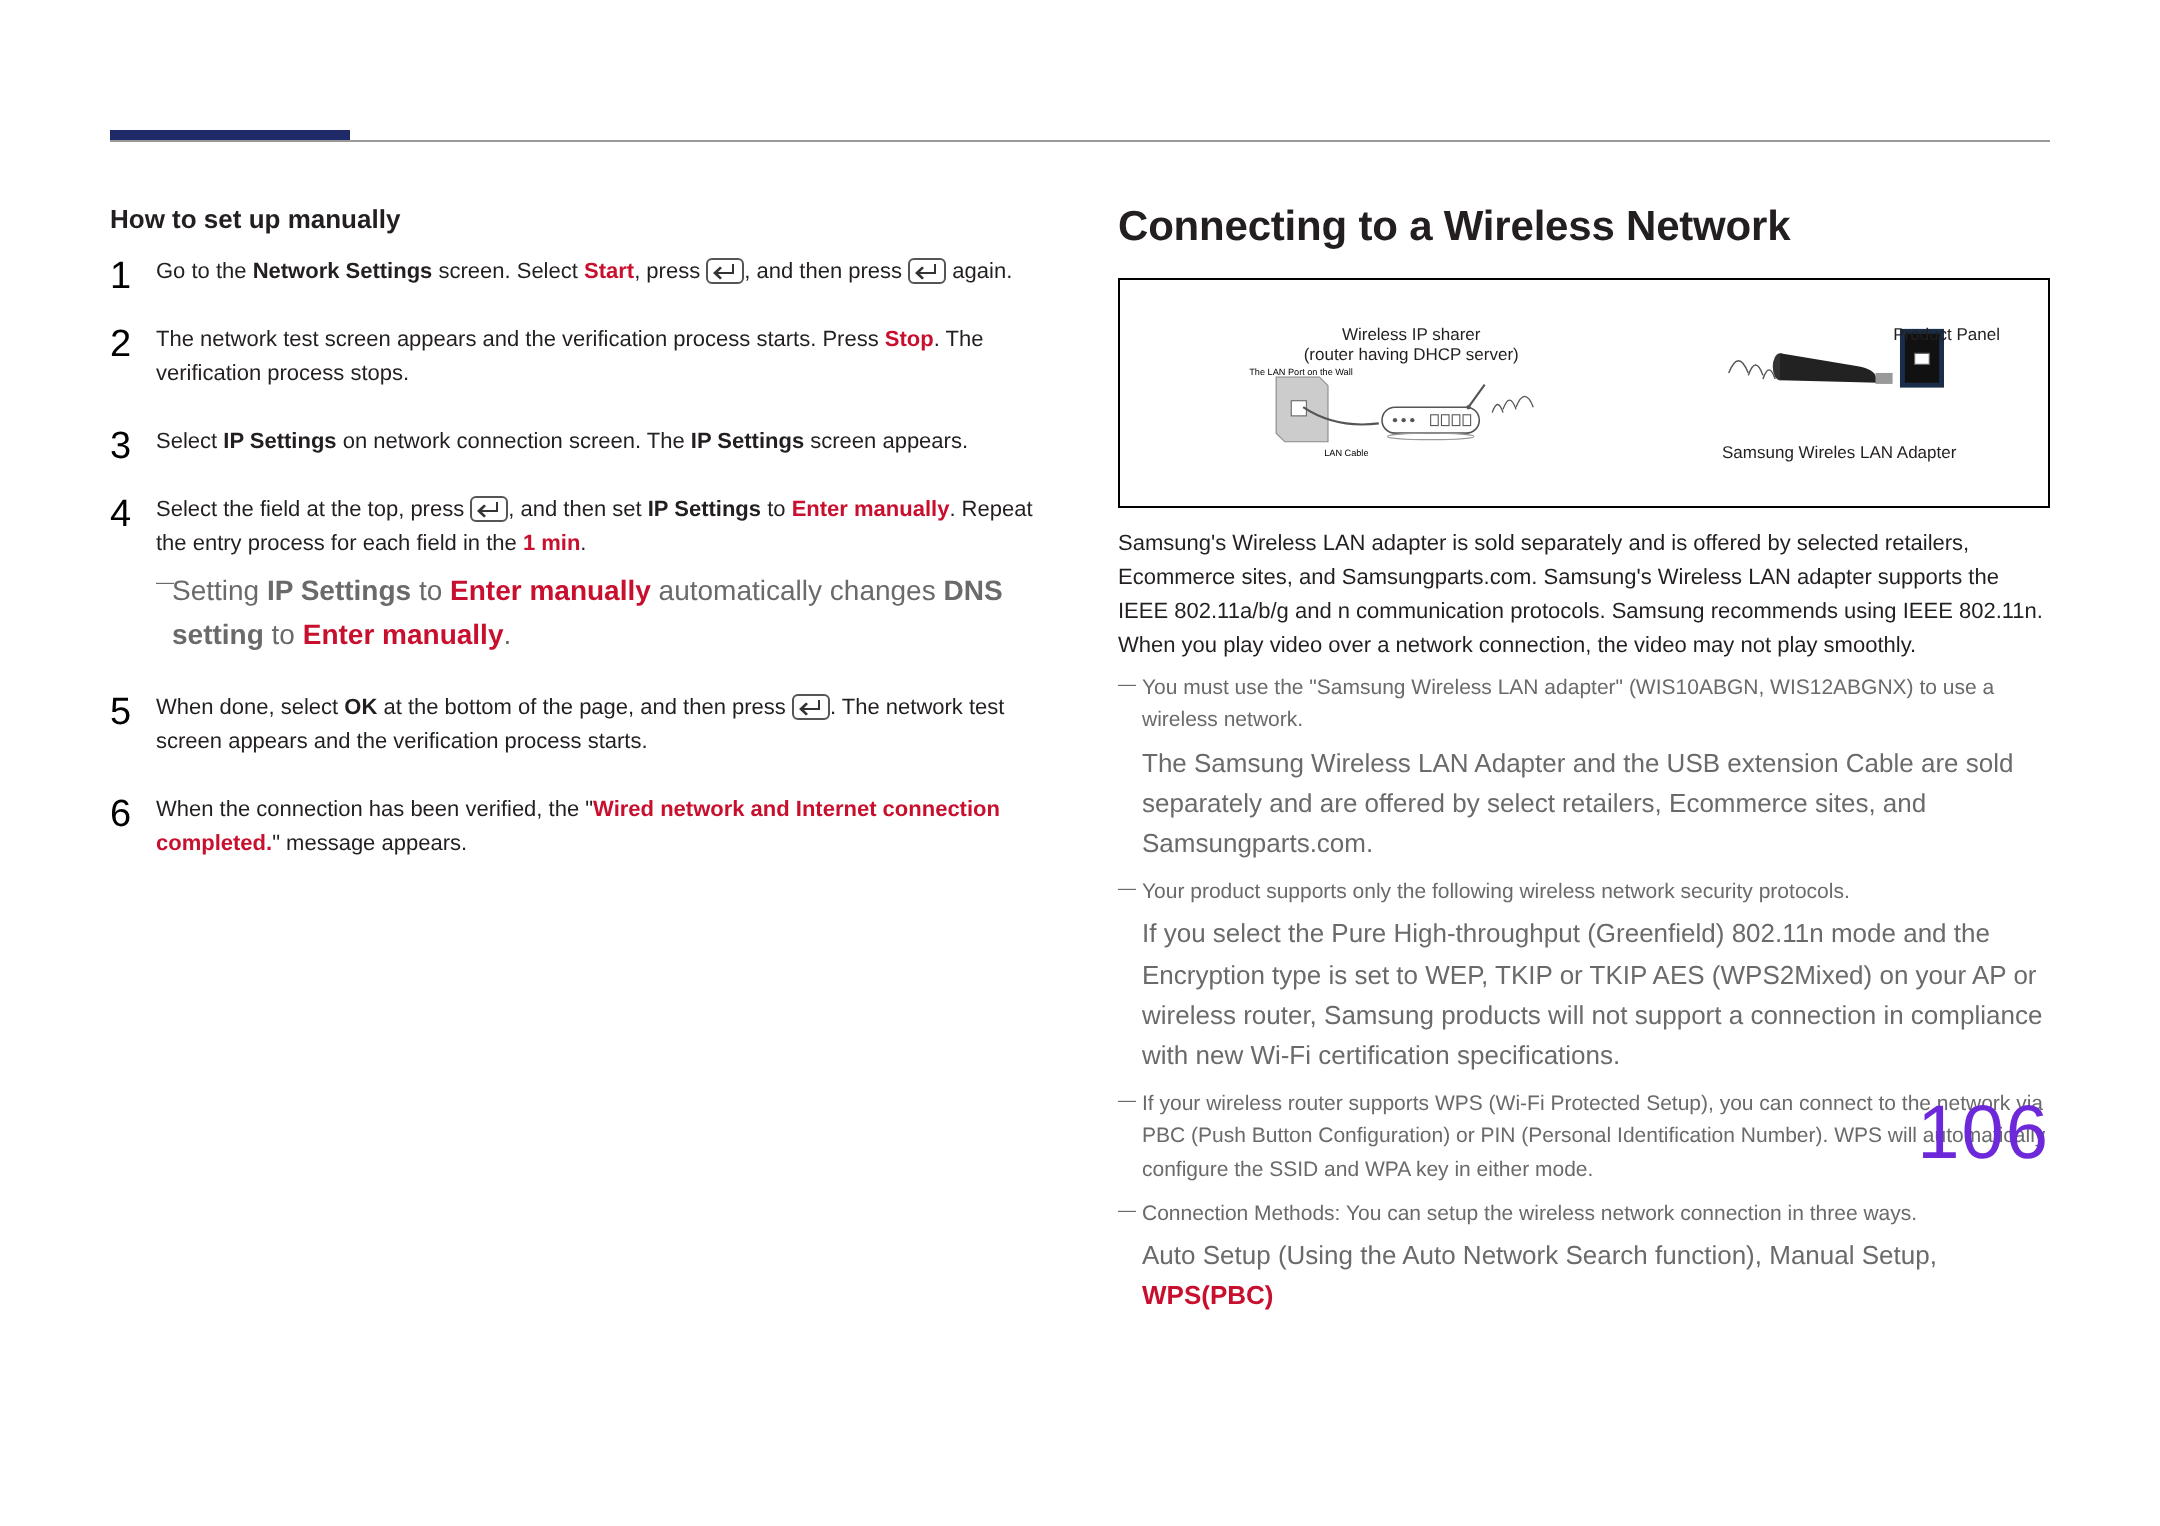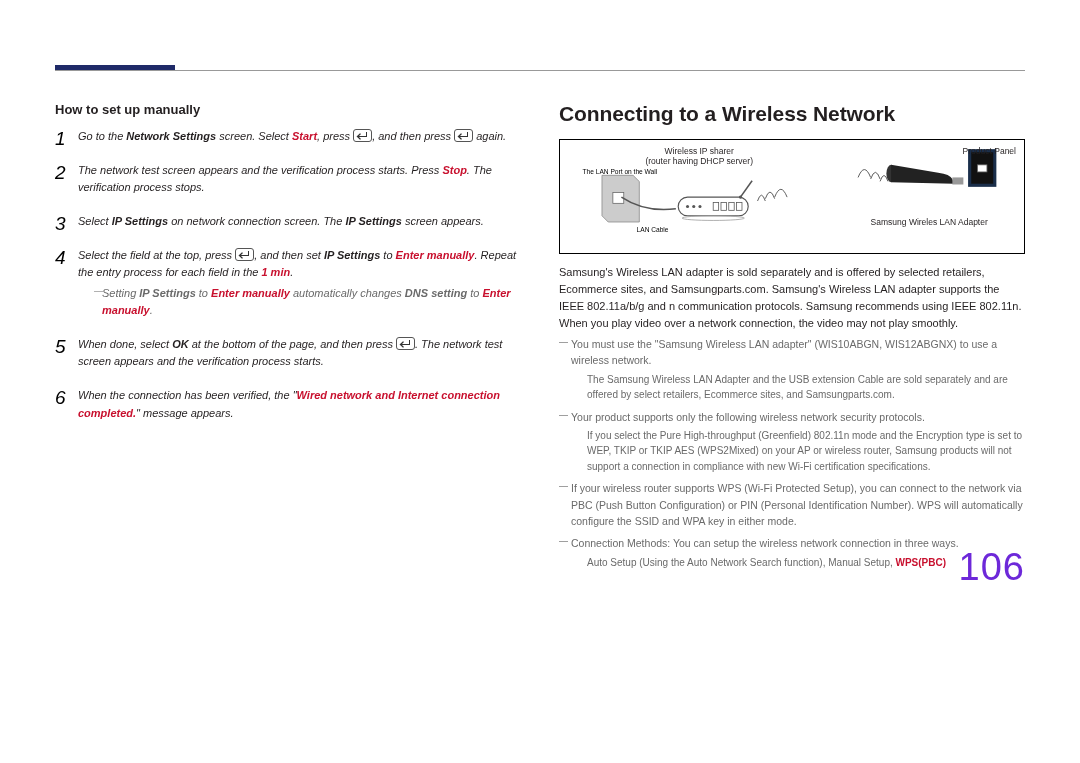--- a/index.html
+++ b/index.html
@@ -63,36 +63,35 @@
     padding: 0;
     counter-reset: step;
   }
   ol.steps > li {
     counter-increment: step;
     position: relative;
     padding-left: 23px;
     font-size: 11px;
     line-height: 1.55;
     margin-bottom: 17px;
-    font-style: italic;
   }
   ol.steps > li::before {
     content: counter(step);
     position: absolute;
     left: 0;
     top: -4px;
     font-size: 19px;
     font-weight: 400;
     color: #000;
     font-family: Arial, Helvetica, sans-serif;
   }
   .note-inset {
-    font-size: 11px;
-    color: #6a6a6a;
-    margin: 4px 0 3px 16px;
+    font-size: 14px;
+    color: #6a6a6a;
+    margin: 4px 0 3px 0;
     padding-left: 8px;
     position: relative;
     line-height: 1.55;
   }
   .note-inset::before {
     content: "―";
     position: absolute;
     left: 0;
     top: 0;
     font-size: 9px;
@@ -111,21 +110,21 @@
     width: 17px;
     height: 11px;
     border: 1px solid #555;
     border-radius: 3px;
     background: #fff;
     position: relative;
   }
   .icon-key svg { width: 100%; height: 100%; }
   .diagram {
     border: 1px solid #000;
-    padding: 6px;
+    padding: 22px;
     margin: 8px 0 10px 0;
     display: flex;
     align-items: stretch;
     gap: 8px;
     font-size: 8.5px;
     line-height: 1.2;
     height: 115px;
     box-sizing: border-box;
   }
   .dg-left {
@@ -170,25 +169,24 @@
   }
   ul.dash > li::before {
     content: "―";
     position: absolute;
     left: 0;
     top: 0;
     font-size: 9px;
     color: #6a6a6a;
   }
   .subline {
-    font-size: 10px;
+    font-size: 13px;
     color: #6a6a6a;
     line-height: 1.55;
     margin-top: 3px;
-    margin-left: 16px;
   }
 </style>
 </head>
 <body>
 
 <div class="page">
   <div class="accent"></div>
   <div class="topbar"></div>
 
   <div class="columns">

